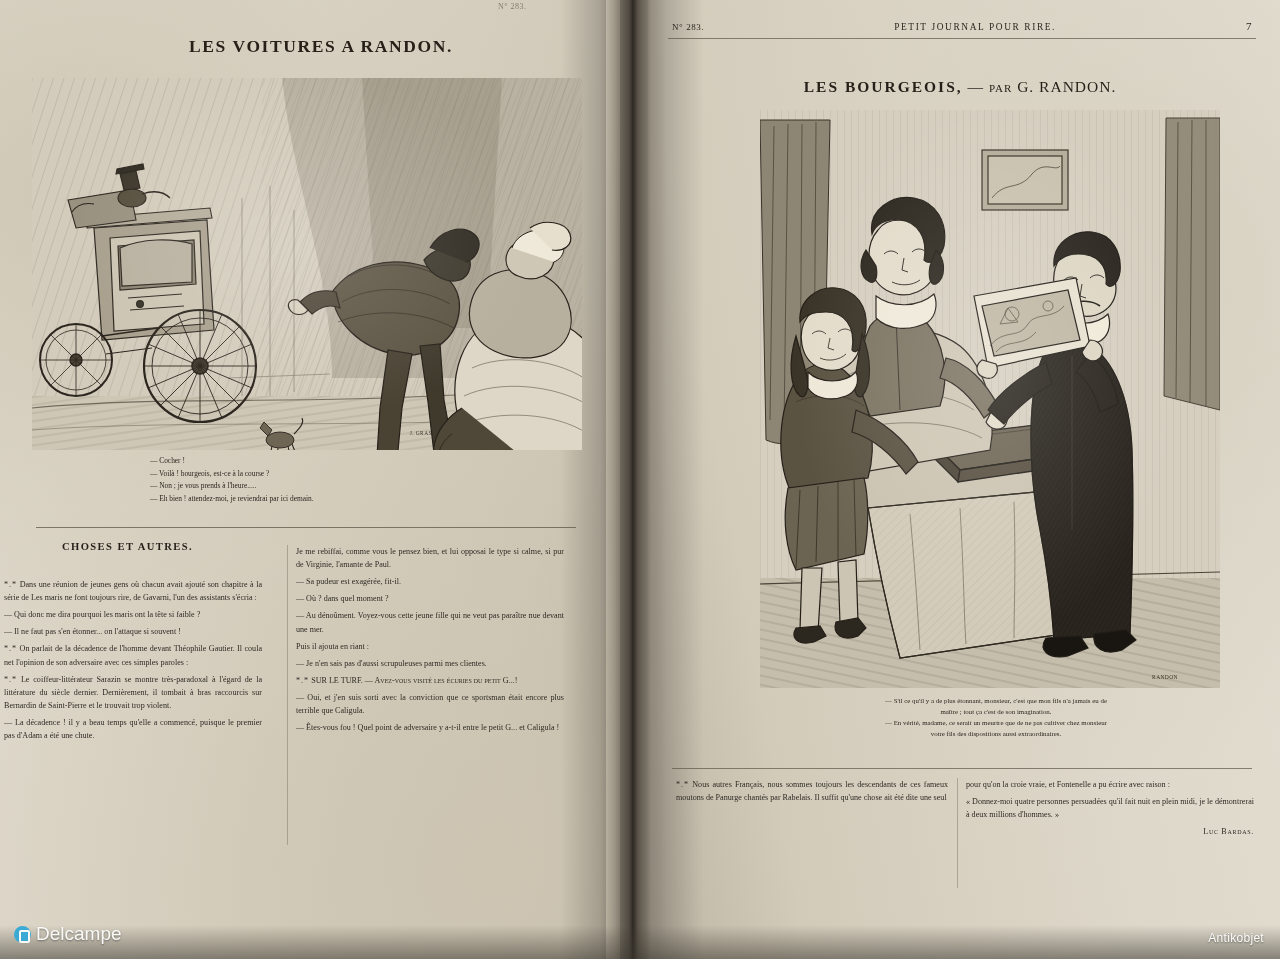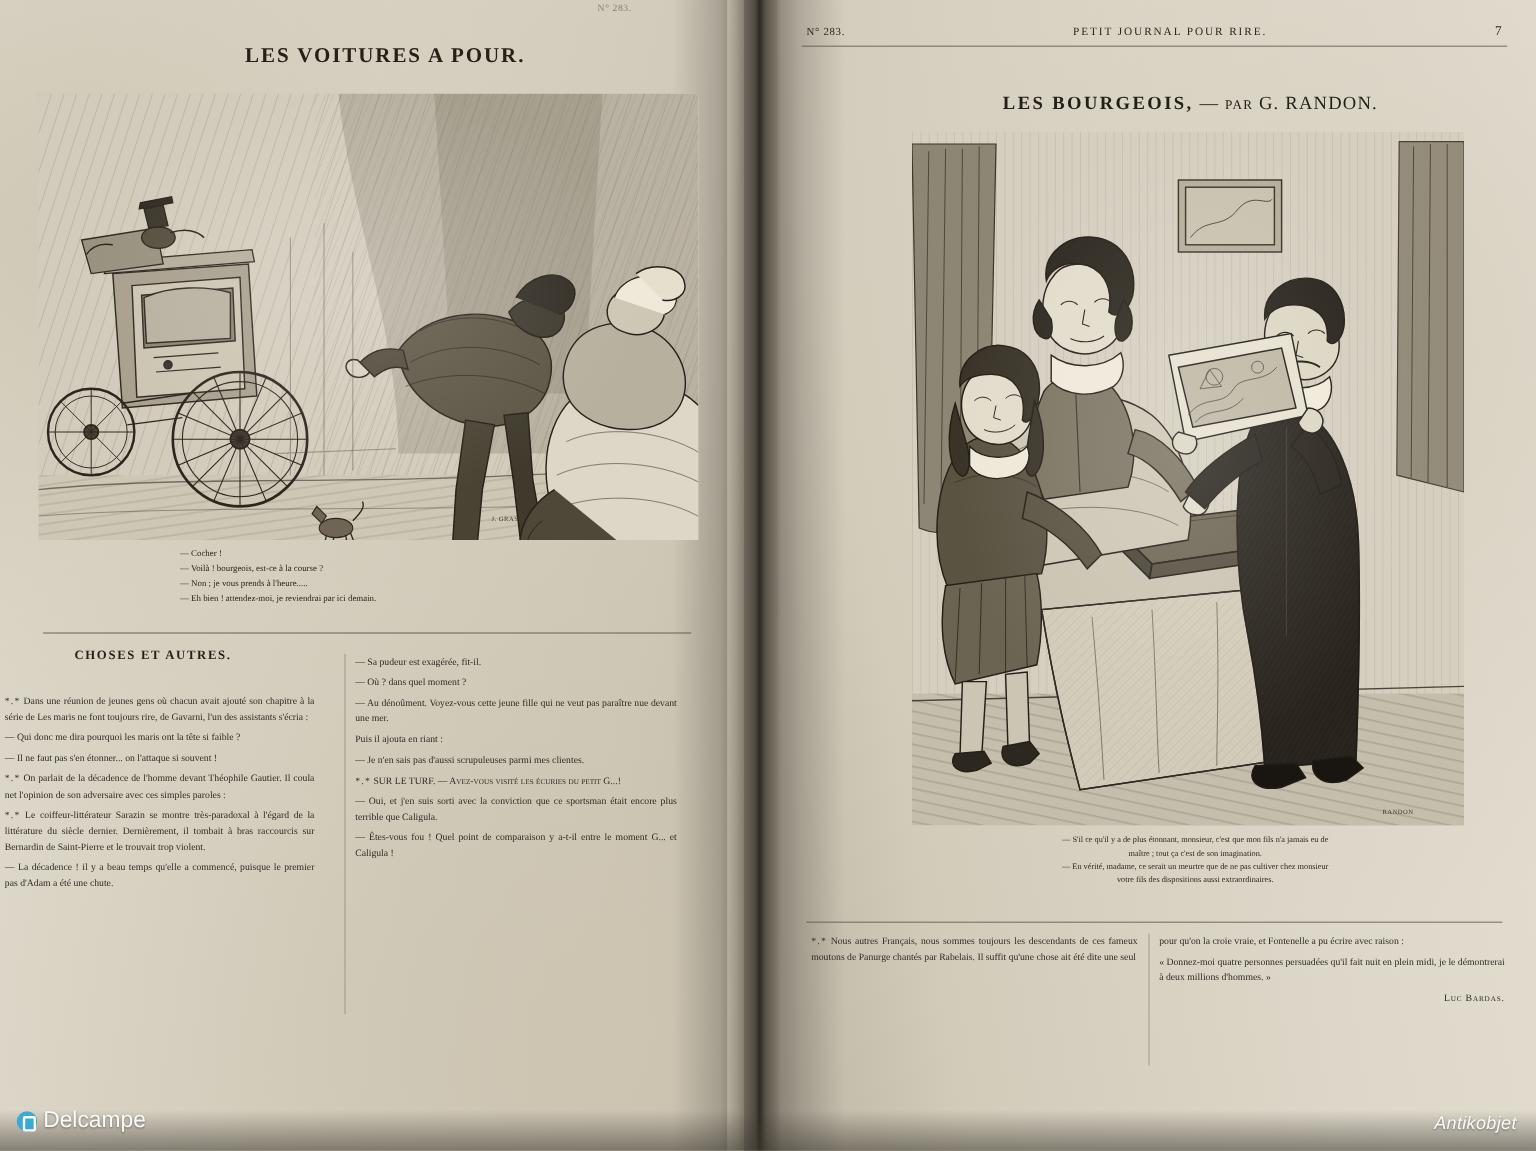--- a/index.html
+++ b/index.html
@@ -126,21 +126,21 @@
     display: flex; align-items: baseline; justify-content: space-between;
     font-size: 9px; color: #2b261f; letter-spacing: .6px;
   }
   .r-head .mid { font-variant: small-caps; letter-spacing: 1.6px; font-size: 9.4px; }
   .r-head .pg { font-size: 11px; }
   .r-head-rule {
     position: absolute; top: 38px; left: 668px; width: 588px;
     border-top: 1px solid #5d564a; opacity: .7;
   }
   .r-title {
-    position: absolute; top: 78px; left: 732px; width: 520px;
+    position: absolute; top: 78px; left: 700px; width: 520px;
     text-align: center;
     font-size: 15.5px; letter-spacing: 1px; color: #241f18;
   }
   .r-title .big { font-weight: bold; letter-spacing: 2px; }
   .r-title .nm { font-variant: small-caps; }
   .r-illus {
     position: absolute; top: 110px; left: 760px;
     width: 460px; height: 578px;
     overflow: hidden;
     background: linear-gradient(180deg,#d2cbbb 0%, #d6cfc0 50%, #cfc8b7 100%);
@@ -171,21 +171,21 @@
   }
   .wm-left { left: 14px; font-size: 19px; display: flex; align-items: center; gap: 5px; }
   .wm-left .dot {
     display:inline-block; width: 17px; height: 17px; border-radius: 50%;
     background: #2fa8d8; position: relative;
   }
   .wm-left .dot::after {
     content: ""; position: absolute; left: 5px; top: 4px;
     width: 7px; height: 9px; border: 2px solid #fff; border-radius: 2px;
   }
-  .wm-right { right: 16px; font-size: 15px; letter-spacing: .3px; font-style: italic; }
+  .wm-right { right: 16px; font-size: 12px; letter-spacing: .3px; }
   .vig {
     position: absolute; inset: 0;
     background: radial-gradient(ellipse at 50% 45%, rgba(255,255,255,.16) 0%, rgba(255,255,255,0) 60%);
   }
   .sigplate {
     position: absolute; font-size: 5.5px; color: #3a342b; letter-spacing: .4px;
   }
 </style>
 </head>
 <body>
@@ -193,21 +193,21 @@
 <div id="page">
 
   <div class="paper paper-left"></div>
   <div class="paper paper-right"></div>
   <div class="page-shadow-l"></div>
   <div class="page-shadow-r"></div>
   <div class="gutter"></div>
 
   <div class="l-topnum">N° 283.</div>
 
-  <div class="l-title">LES VOITURES A POUR.</div>
+  <div class="l-title">LES VOITURES A RANDON.</div>
 
   <div class="l-illus">
     <svg viewBox="0 0 550 372" width="550" height="372">
       <defs>
         <pattern id="rain" width="10" height="10" patternUnits="userSpaceOnUse" patternTransform="rotate(18)">
           <line x1="0" y1="0" x2="0" y2="10" stroke="#6d6455" stroke-width="0.7" opacity="0.5"></line>
         </pattern>
         <pattern id="rain2" width="6" height="6" patternUnits="userSpaceOnUse" patternTransform="rotate(22)">
           <line x1="0" y1="0" x2="0" y2="6" stroke="#5a5144" stroke-width="0.5" opacity="0.35"></line>
         </pattern>
@@ -344,28 +344,29 @@
   <div class="l-col1 col-text">
     <p class="nind"><span class="bullet">*.*</span> <span>Dans une réunion de jeunes gens où chacun avait ajouté son chapitre à la série de Les maris ne font toujours rire, de Gavarni, l'un des assistants s'écria :</span></p>
     <p class="nind">— Qui donc me dira pourquoi les maris ont la tête si faible ?</p>
     <p class="nind">— Il ne faut pas s'en étonner... on l'attaque si souvent !</p>
     <p class="nind"><span class="bullet">*.*</span> <span>On parlait de la décadence de l'homme devant Théophile Gautier. Il coula net l'opinion de son adversaire avec ces simples paroles :</span></p>
     <p class="nind"><span class="bullet">*.*</span> <span>Le coiffeur-littérateur Sarazin se montre très-paradoxal à l'égard de la littérature du siècle dernier. Dernièrement, il tombait à bras raccourcis sur Bernardin de Saint-Pierre et le trouvait trop violent.</span></p>
     <p class="nind">— La décadence ! il y a beau temps qu'elle a commencé, puisque le premier pas d'Adam a été une chute.</p>
   </div>
 
   <div class="l-col2 col-text">
+    <p class="nind">Je me rebiffai, comme vous le pensez bien, et lui opposai le type si calme, si pur de Virginie, l'amante de Paul.</p>
     <p class="nind">— Sa pudeur est exagérée, fit-il.</p>
     <p class="nind">— Où ? dans quel moment ?</p>
     <p class="nind">— Au dénoûment. Voyez-vous cette jeune fille qui ne veut pas paraître nue devant une mer.</p>
     <p class="nind">Puis il ajouta en riant :</p>
     <p class="nind">— Je n'en sais pas d'aussi scrupuleuses parmi mes clientes.</p>
     <p class="nind"><span class="bullet">*.*</span> <span class="sc">SUR LE TURF. — Avez-vous visité les écuries du petit G...!</span></p>
     <p class="nind">— Oui, et j'en suis sorti avec la conviction que ce sportsman était encore plus terrible que Caligula.</p>
-    <p class="nind">— Êtes-vous fou ! Quel point de comparaison y a-t-il entre le moment G... et Caligula !</p>
+    <p class="nind">— Êtes-vous fou ! Quel point de adversaire y a-t-il entre le petit G... et Caligula !</p>
   </div>
 
   <div class="r-head">
     <span>N° 283.</span>
     <span class="mid">PETIT JOURNAL POUR RIRE.</span>
     <span class="pg">7</span>
   </div>
   <div class="r-head-rule"></div>
 
   <div class="r-title">

